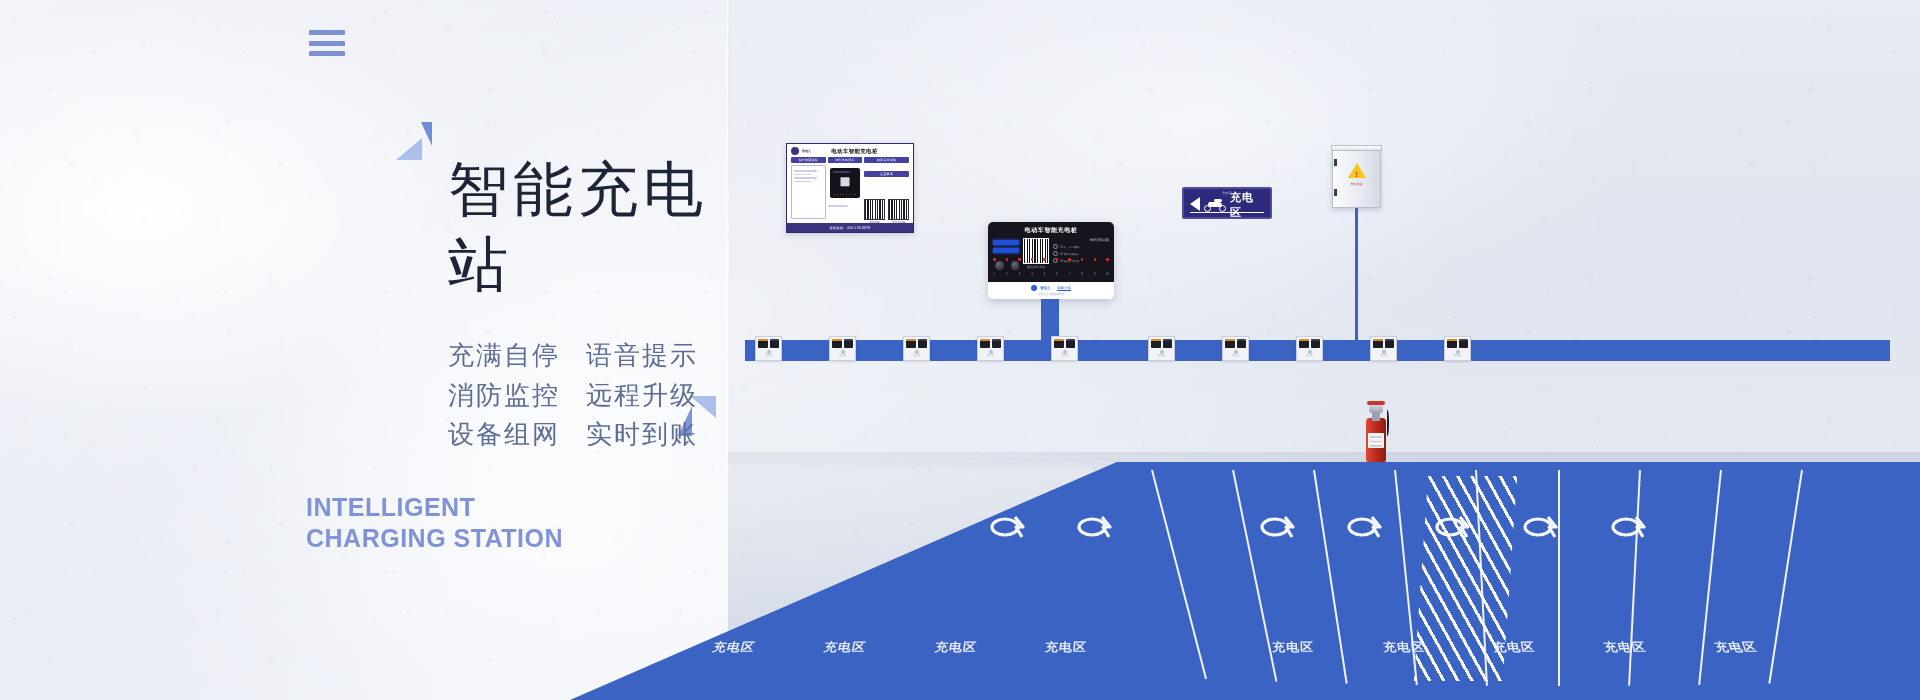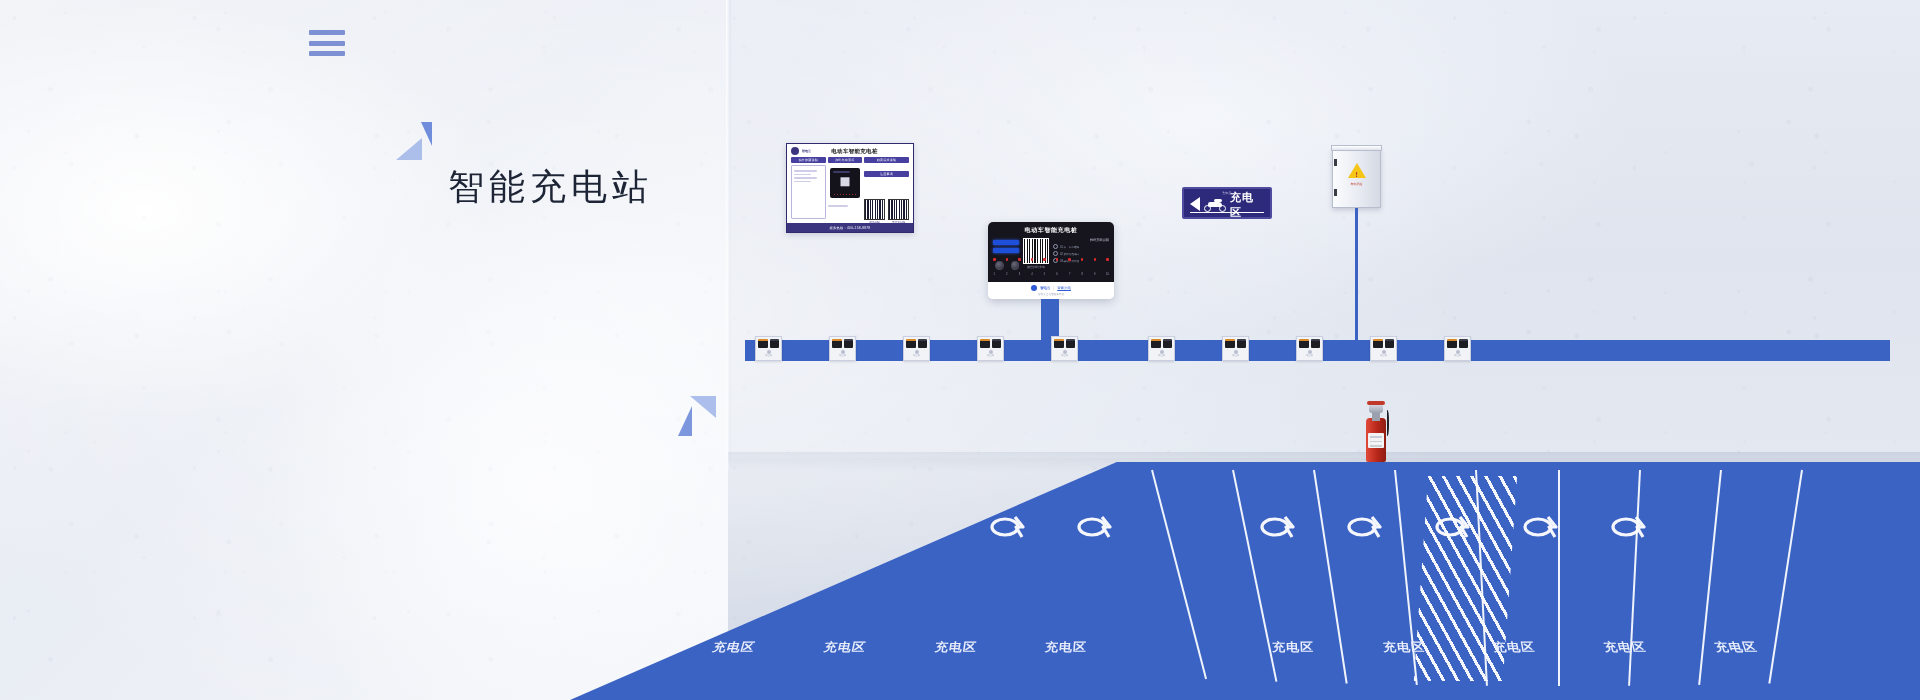--- a/index.html
+++ b/index.html
@@ -62,22 +62,22 @@
     display:flex; flex-direction:column; justify-content:space-between; cursor:pointer;
   }
   .menu-icon i { display:block; height:5px; background:#7e90d4; border-radius:1px; }
 
   .copy { position:absolute; left:448px; top:152px; width:260px; }
   .headline {
     font-size:66px; font-weight:bold; color:#2d5bd7; letter-spacing:-1px;
     line-height:1; font-family:"Liberation Sans", sans-serif;
   }
   .subhead {
-    font-size:36px; color:#1d2435; letter-spacing:5px; line-height:1.25;
-    margin-top:12px; font-family:"DejaVu Sans", sans-serif; font-weight:300;
+    font-size:60px; color:#1d2435; letter-spacing:5px; line-height:1.25;
+    margin-top:0; font-family:"DejaVu Sans", sans-serif; font-weight:300;
   }
   .features {
     margin-top:36px; display:grid; grid-template-columns:auto auto;
     column-gap:26px; row-gap:5px; width:max-content;
   }
   .feat {
     font-size:26px; color:#5d6d96; letter-spacing:2px; line-height:1.33;
     font-family:"DejaVu Sans", sans-serif; font-weight:300; white-space:nowrap;
   }
   .eyebrow-en {
@@ -311,22 +311,34 @@
       <b></b>
       <i></i>
     </div>
   <div class="shard sh2">
       <b></b>
       <i></i>
     </div>
 
   <div class="copy">
     <div class="subhead">智能充电站</div>
-  </div>
-
+    <div class="features">
+      <div class="feat">充满自停</div>
+      <div class="feat">语音提示</div>
+      <div class="feat">消防监控</div>
+      <div class="feat">远程升级</div>
+      <div class="feat">设备组网</div>
+      <div class="feat">实时到账</div>
+    </div>
+  </div>
+
+  <div class="eyebrow-en">
+    <div>INTELLIGENT</div>
+    <div>CHARGING STATION</div>
+  </div>
 
   <div class="poster">
     <div class="poster-head">
       <div class="poster-logo"></div>
       <div class="poster-brand">智电云</div>
       <div class="poster-title">电动车智能充电桩</div>
     </div>
     <div class="poster-body">
       <div class="pcol">
         <div class="pchip">操作步骤说明</div>

